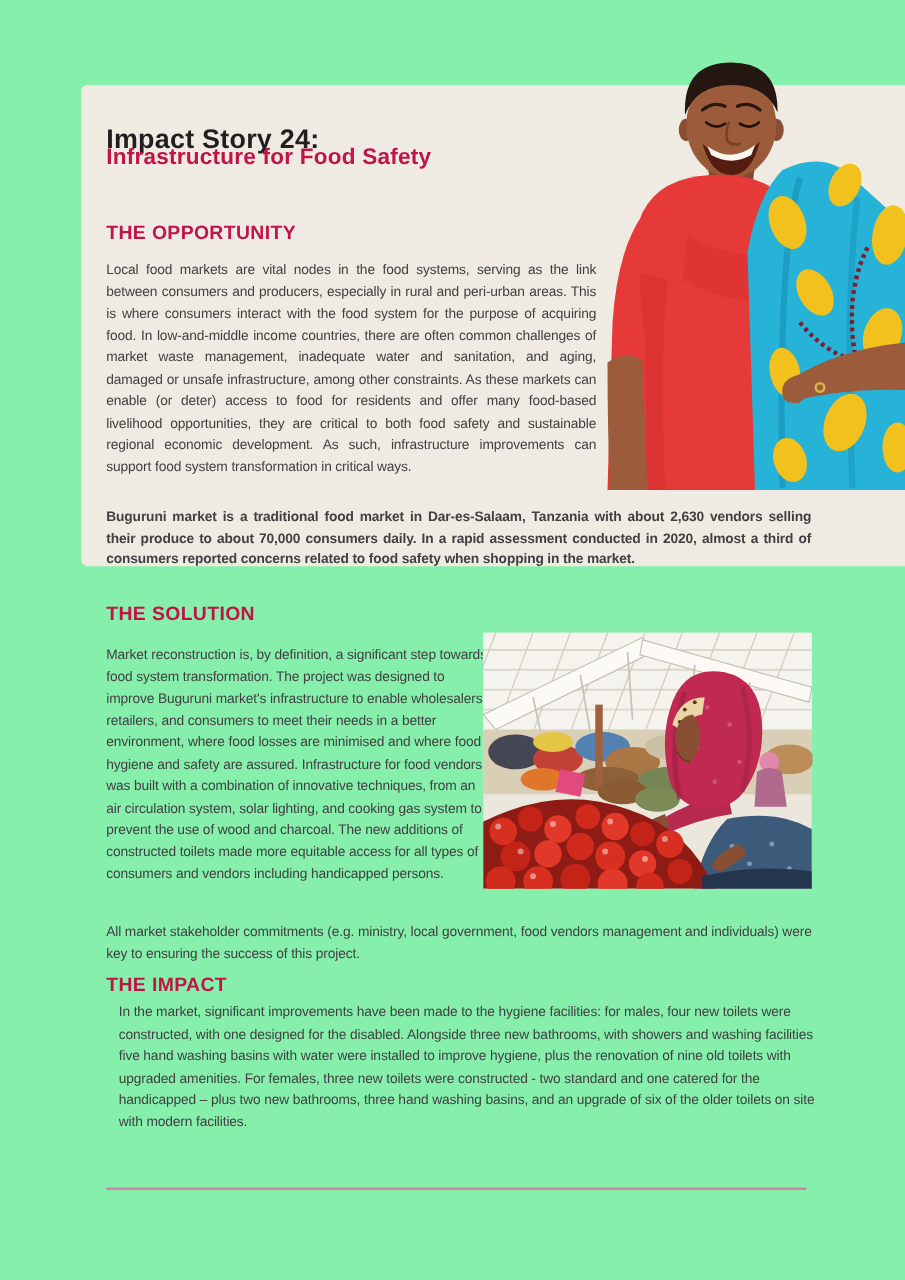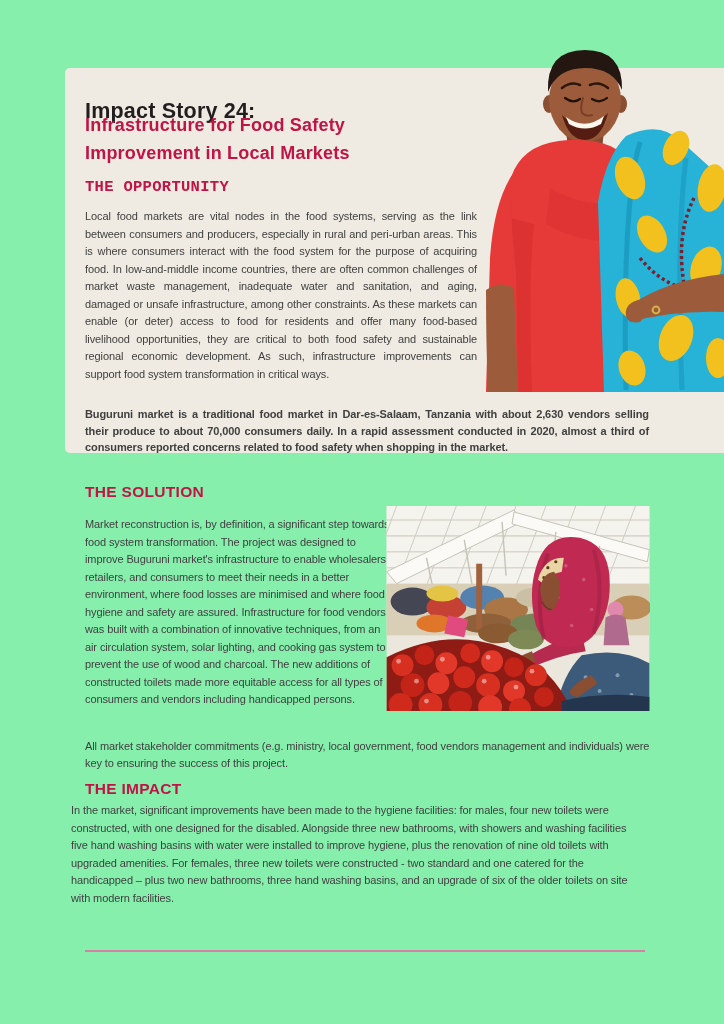--- a/index.html
+++ b/index.html
@@ -23,28 +23,28 @@
   }
   .sec-heading{
     font-size:15.5px;font-weight:bold;color:var(--accent,#c01447);
     letter-spacing:.3px;
   }
   .body-text{
     font-size:11px;line-height:17.5px;color:var(--body,#404040);
     letter-spacing:-0.1px;
   }
   .justified{text-align:justify;}
-  #opportunity-heading{position:absolute;left:85px;top:178px;font-family:Liberation Mono, monospace;}
+  #opportunity-heading{position:absolute;left:85px;top:178px;}
   #opportunity-body{position:absolute;left:85px;top:197px;width:392px;}
   #callout-body{position:absolute;left:85px;top:395px;width:564px;line-height:16.5px;font-weight:bold;}
   #solution-heading{position:absolute;left:85px;top:483px;text-align:right;}
   #solution-body{position:absolute;left:85px;top:505px;width:308px;}
   #stakeholder-note{position:absolute;left:85px;top:727px;width:574px;line-height:16.5px;}
   #impact-heading{position:absolute;left:85px;top:780px;}
-  #impact-body{position:absolute;left:71px;top:791px;width:574px;}
+  #impact-body{position:absolute;left:95px;top:791px;width:574px;}
   .divider{
     position:absolute;left:85px;top:950px;width:560px;height:2px;
     background:var(--divider,#d97fa5);border:none;margin:0;
   }
   .hero-photo{position:absolute;left:480px;top:38px;width:244px;height:354px;}
   .market-photo{position:absolute;left:386px;top:506px;width:264px;height:205px;}
 </style>
 </head>
 <body>
 
@@ -106,21 +106,20 @@
 
     <path d="M244 236 q-56 6-92 30 q-8 10-2 18 q44-12 94-10 z" fill="#9c5c3b"></path>
     <path d="M158 262 q-14 4-12 16 q2 8 14 6 q10-10 8-18z" fill="#9c5c3b"></path>
 
     <circle cx="176" cy="272" r="3.4" fill="none" stroke="#d8b24a" stroke-width="2"></circle>
   </svg>
 
   <h1 class="title-black">Impact Story 24:</h1>
   <div class="title-red">
     <div>Infrastructure for Food Safety</div>
-    <div>Improvement in Local Markets</div>
   </div>
 
   <div id="opportunity-heading" class="sec-heading">THE OPPORTUNITY</div>
   <p id="opportunity-body" class="body-text justified">Local food markets are vital nodes in the food systems, serving as the link between consumers and producers, especially in rural and peri-urban areas. This is where consumers interact with the food system for the purpose of acquiring food. In low-and-middle income countries, there are often common challenges of market waste management, inadequate water and sanitation, and aging, damaged or unsafe infrastructure, among other constraints. As these markets can enable (or deter) access to food for residents and offer many food-based livelihood opportunities, they are critical to both food safety and sustainable regional economic development. As such, infrastructure improvements can support food system transformation in critical ways.</p>
   <p id="callout-body" class="body-text justified">Buguruni market is a traditional food market in Dar-es-Salaam, Tanzania with about 2,630 vendors selling their produce to about 70,000 consumers daily. In a rapid assessment conducted in 2020, almost a third of consumers reported concerns related to food safety when shopping in the market.</p>
 
   <div id="solution-heading" class="sec-heading">THE SOLUTION</div>
   <p id="solution-body" class="body-text">Market reconstruction is, by definition, a significant step towards food system transformation. The project was designed to improve Buguruni market's infrastructure to enable wholesalers, retailers, and consumers to meet their needs in a better environment, where food losses are minimised and where food hygiene and safety are assured. Infrastructure for food vendors was built with a combination of innovative techniques, from an air circulation system, solar lighting, and cooking gas system to prevent the use of wood and charcoal. The new additions of constructed toilets made more equitable access for all types of consumers and vendors including handicapped persons.</p>
 
   <svg class="market-photo" viewBox="0 0 264 206" aria-hidden="true">

